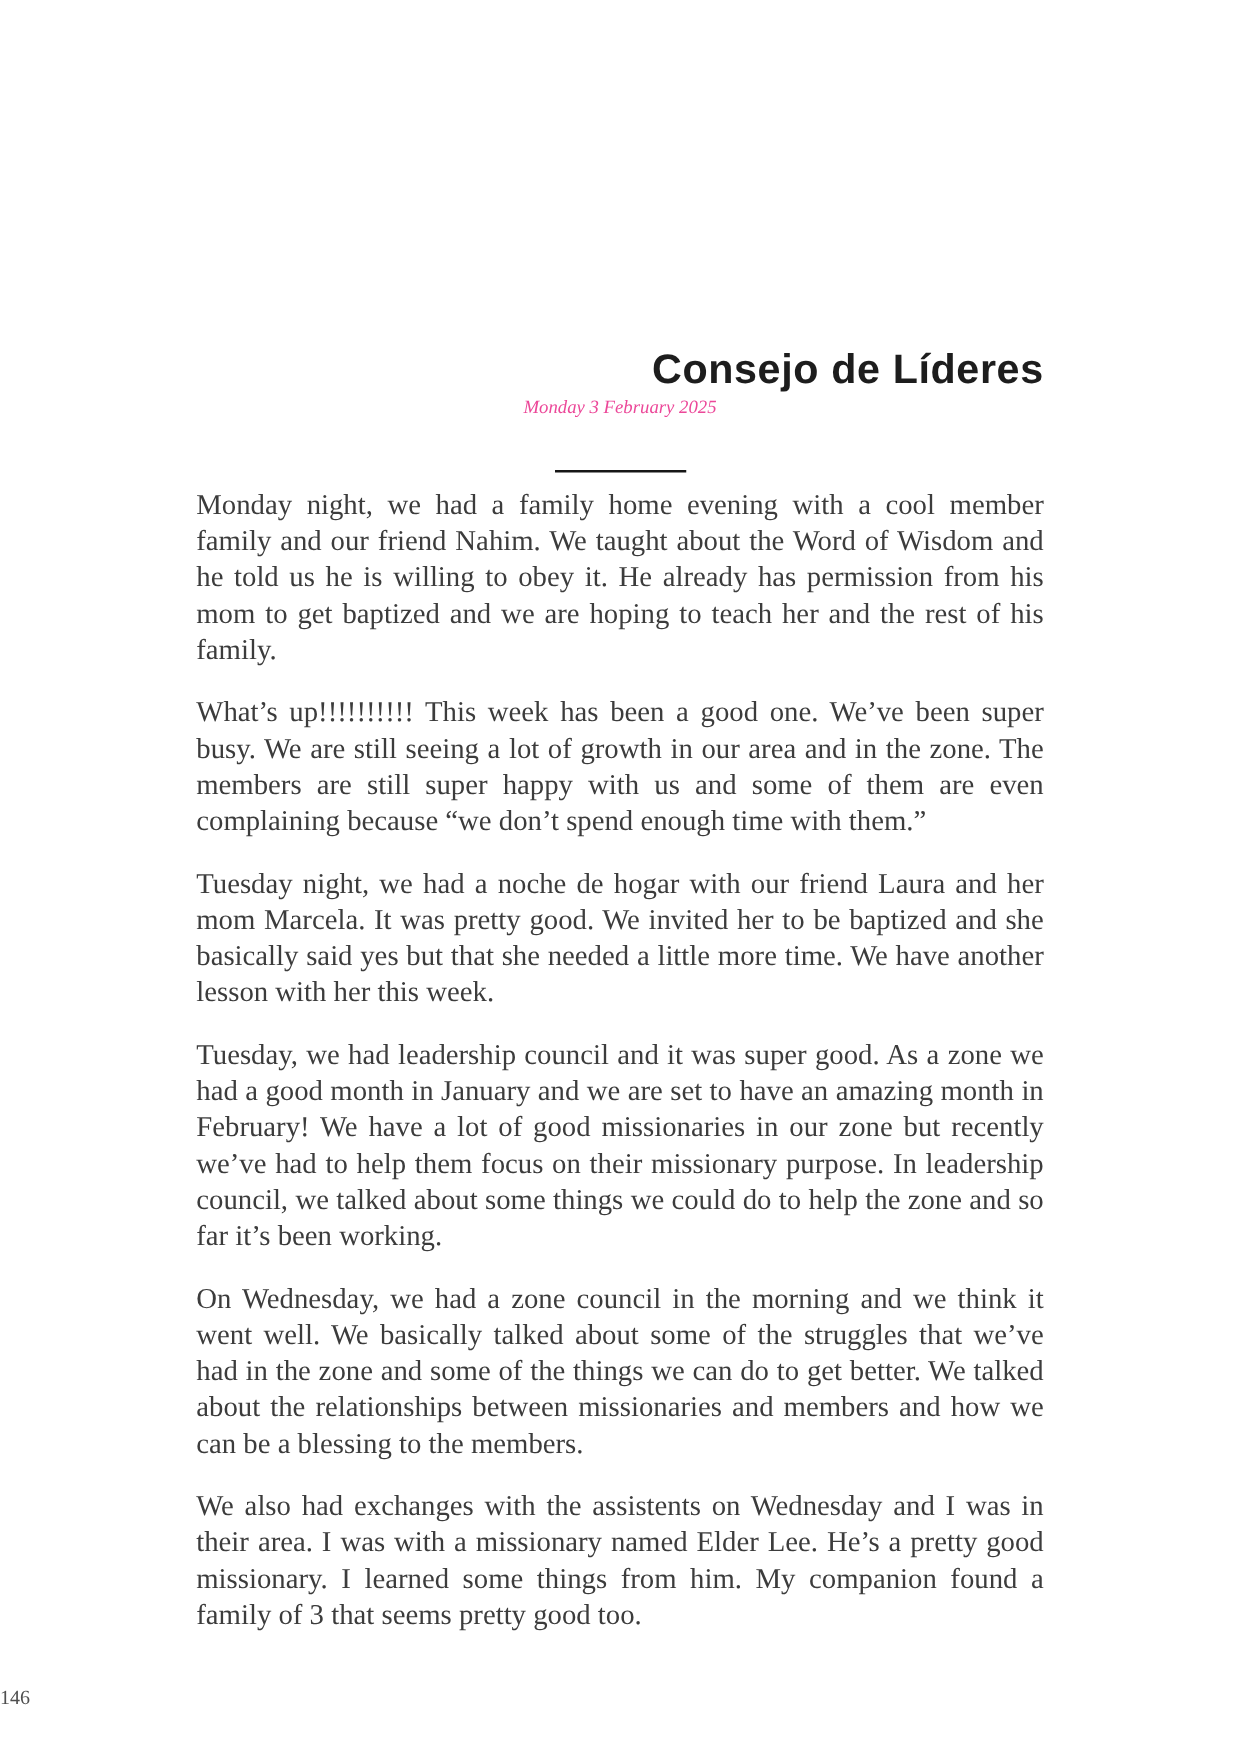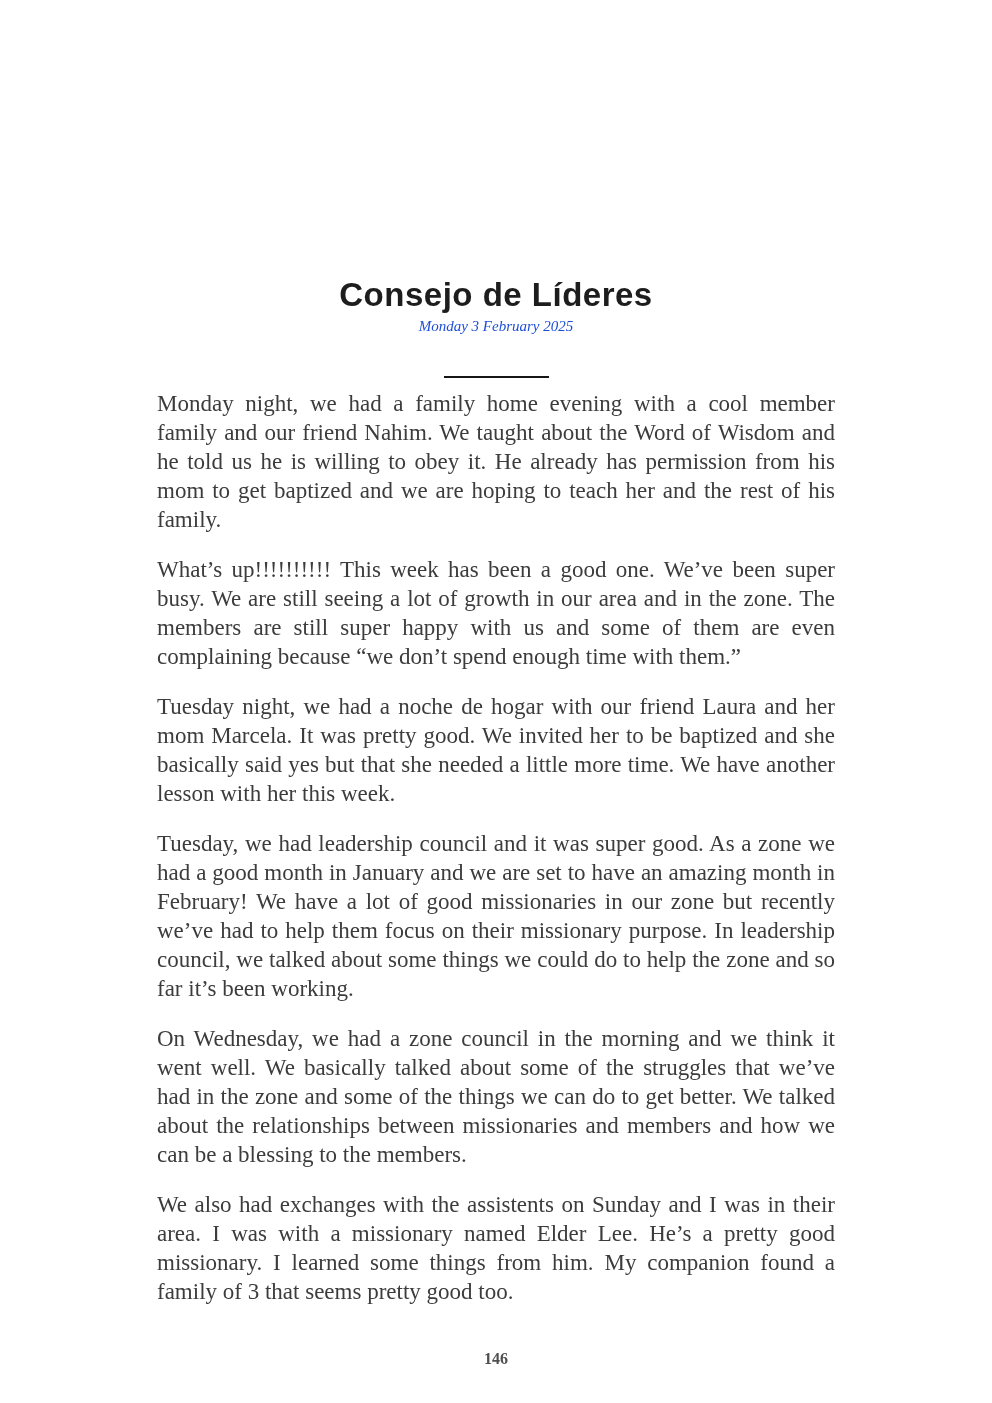--- a/index.html
+++ b/index.html
@@ -21,31 +21,31 @@
     top: 276px;
     width: 678px;
   }
   .title {
     margin: 0;
     font-family: "Liberation Sans", "DejaVu Sans", sans-serif;
     font-weight: 700;
     font-size: 33px;
     line-height: 38px;
     letter-spacing: 0.5px;
-    text-align: center;
+    text-align: right;
     color: #1d1d1d;
   }
   .entry-date {
     margin: 2px 0 0 0;
     font-family: "Liberation Serif", "DejaVu Serif", serif;
     font-style: italic;
     font-size: 15px;
     line-height: 20px;
     text-align: center;
-    color: #1d4ed8;
+    color: #ec4899;
   }
   .divider {
     width: 105px;
     height: 0;
     border: none;
     border-top: 2px solid #161616;
     margin: 40px auto 0 auto;
   }
   .body-text {
     margin-top: 11px;
@@ -63,39 +63,37 @@
     margin: 0 0 21px 0;
   }
   .body-text p:last-child {
     margin-bottom: 0;
   }
   .page-number {
     position: absolute;
     left: 0;
     bottom: 34px;
     width: 100%;
-    text-align: center;
     font-family: "Liberation Serif", "DejaVu Serif", serif;
     font-size: 16px;
     line-height: 20px;
     color: #4f4f4f;
-    font-weight: bold;
   }
 </style>
 </head>
 <body>
 
 <div class="page">
   <div class="content">
     <h1 class="title">Consejo de Líderes</h1>
     <div class="entry-date">Monday 3 February 2025</div>
     <hr class="divider">
     <div class="body-text">
       <p>Monday night, we had a family home evening with a cool member family and our friend Nahim. We taught about the Word of Wisdom and he told us he is willing to obey it. He already has permission from his mom to get baptized and we are hoping to teach her and the rest of his family.</p>
       <p>What’s up!!!!!!!!!! This week has been a good one. We’ve been super busy. We are still seeing a lot of growth in our area and in the zone. The members are still super happy with us and some of them are even complaining because “we don’t spend enough time with them.”</p>
       <p>Tuesday night, we had a noche de hogar with our friend Laura and her mom Marcela. It was pretty good. We invited her to be baptized and she basically said yes but that she needed a little more time. We have another lesson with her this week.</p>
       <p>Tuesday, we had leadership council and it was super good. As a zone we had a good month in January and we are set to have an amazing month in February! We have a lot of good missionaries in our zone but recently we’ve had to help them focus on their missionary purpose. In leadership council, we talked about some things we could do to help the zone and so far it’s been working.</p>
       <p>On Wednesday, we had a zone council in the morning and we think it went well. We basically talked about some of the struggles that we’ve had in the zone and some of the things we can do to get better. We talked about the relationships between missionaries and members and how we can be a blessing to the members.</p>
-      <p>We also had exchanges with the assistents on Sunday and I was in their area. I was with a missionary named Elder Lee. He’s a pretty good missionary. I learned some things from him. My companion found a family of 3 that seems pretty good too.</p>
+      <p>We also had exchanges with the assistents on Wednesday and I was in their area. I was with a missionary named Elder Lee. He’s a pretty good missionary. I learned some things from him. My companion found a family of 3 that seems pretty good too.</p>
     </div>
   </div>
   <div class="page-number">146</div>
 </div>
 
 </body></html>

